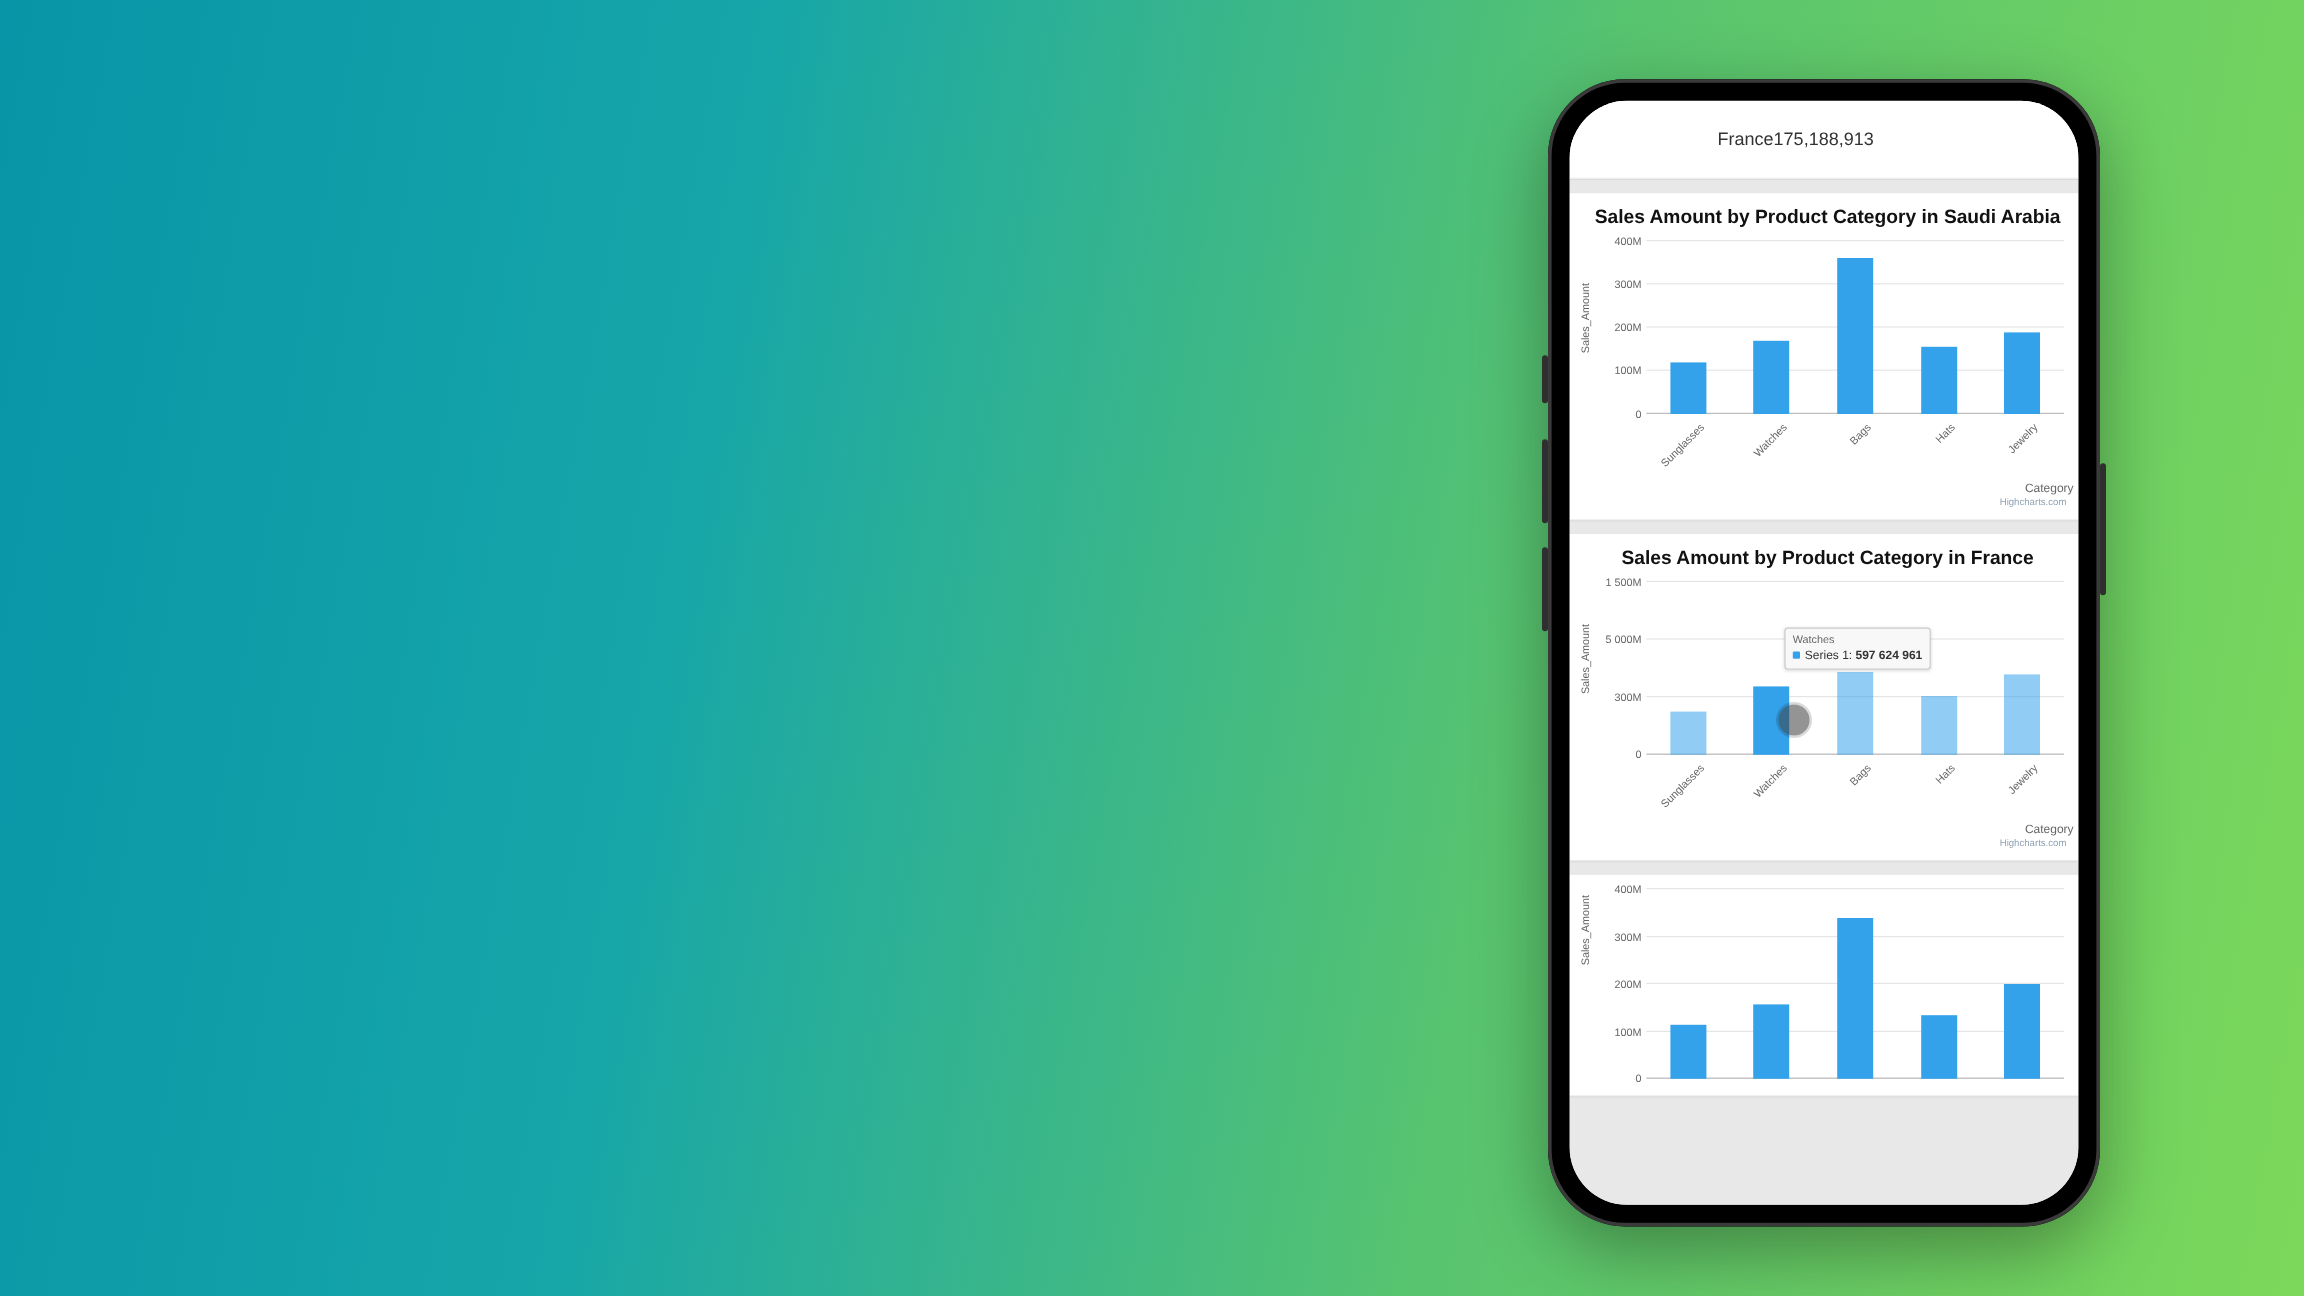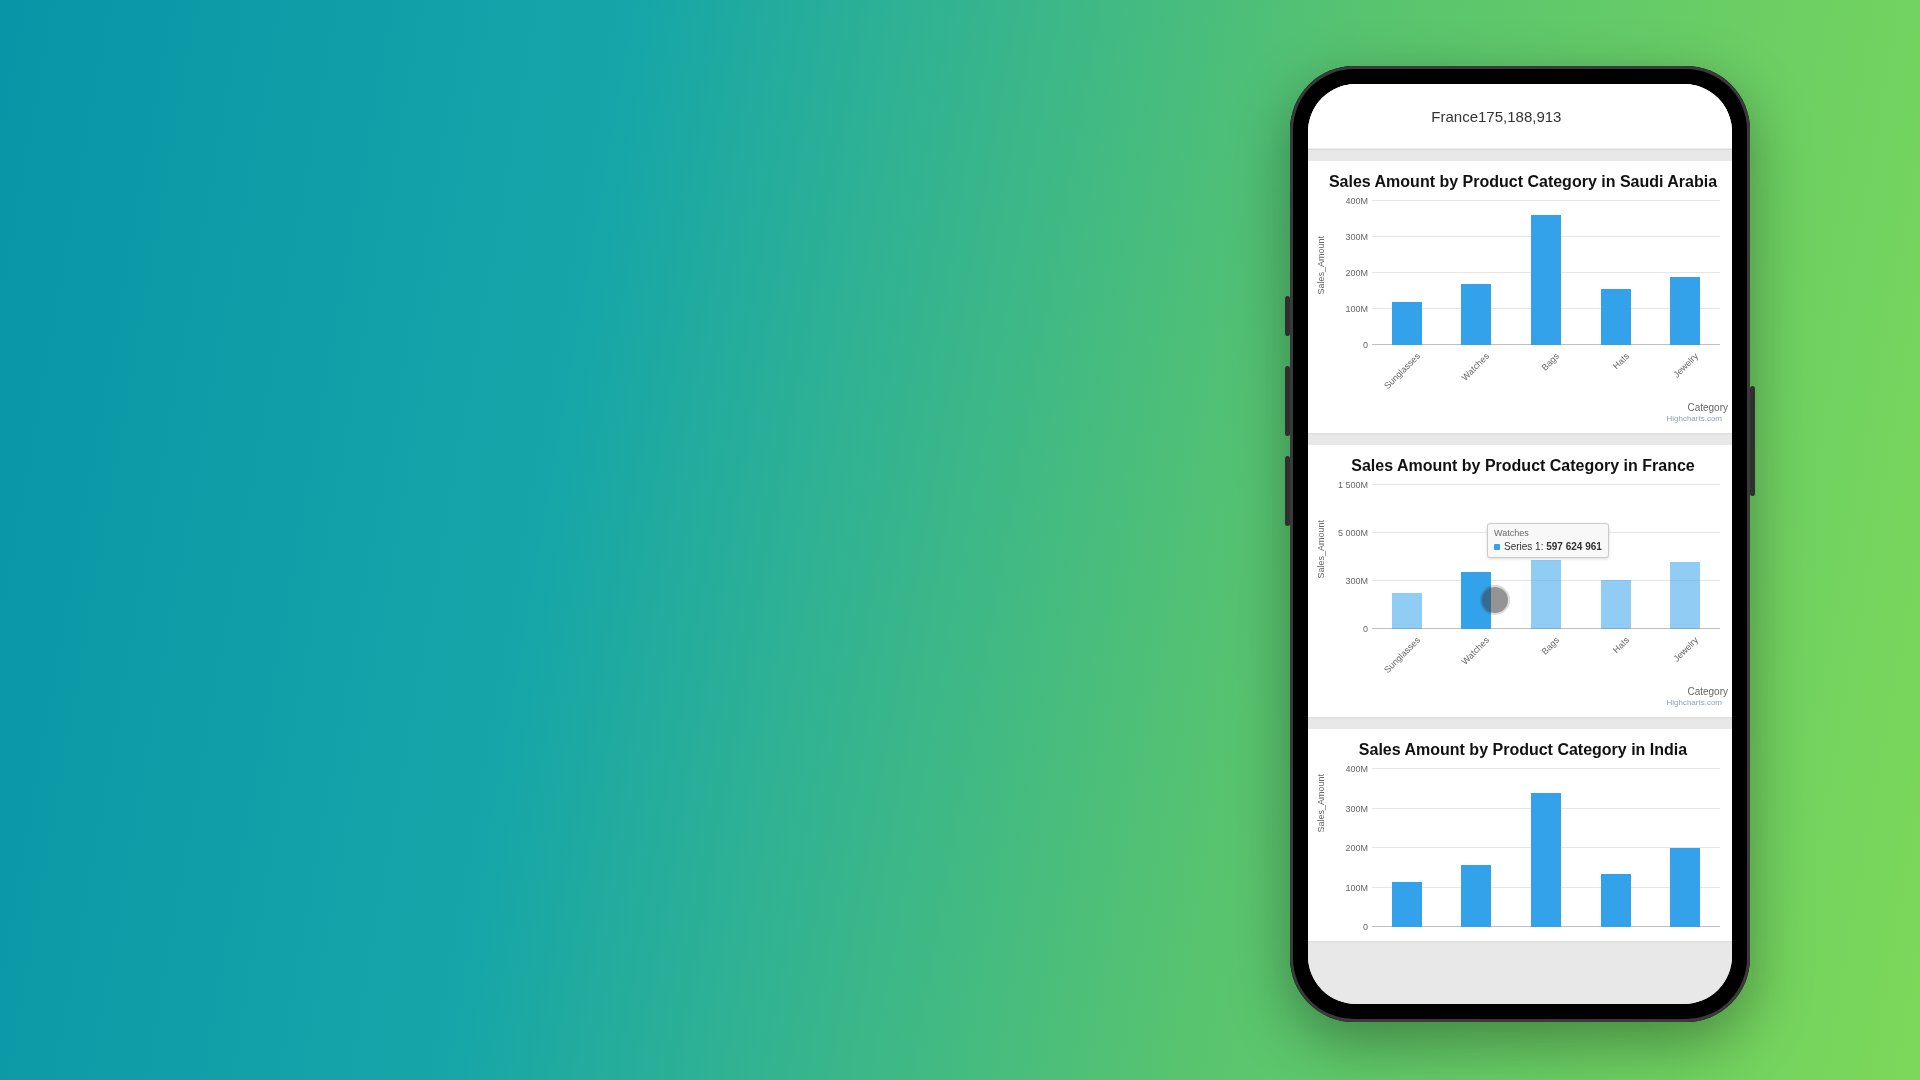--- a/index.html
+++ b/index.html
@@ -293,21 +293,20 @@
                 <div class="x-title">Category</div>
                 <div class="credit">Highcharts.com</div>
                 <div class="tooltip" style="left: calc(30% + 46px); top: 42px;">
                   <div class="tt-head">Watches</div>
                   <div><span class="dot"></span><span>Series 1:</span> <b>597 624 961</b></div>
                 </div>
                 <div class="touch-dot" style="left: calc(30% + 41px); bottom: 98px;"></div>
               </div>
             </div>
             <div class="card">
-              <div class="card-title">Sales Amount by Product Category in India</div>
               <div class="chart" style="height: 170px;">
                 <div class="y-label">Sales_Amount</div>
                 <div class="y-ticks" style="bottom: 8px;">
                   <div class="y-tick" style="bottom: 0%; transform: translateY(50%);">0</div>
                   <div class="y-tick" style="bottom: 25%; transform: translateY(50%);">100M</div>
                   <div class="y-tick" style="bottom: 50%; transform: translateY(50%);">200M</div>
                   <div class="y-tick" style="bottom: 75%; transform: translateY(50%);">300M</div>
                   <div class="y-tick" style="bottom: 100%; transform: translateY(50%);">400M</div>
                 </div>
                 <div class="plot" style="bottom: 8px;">

